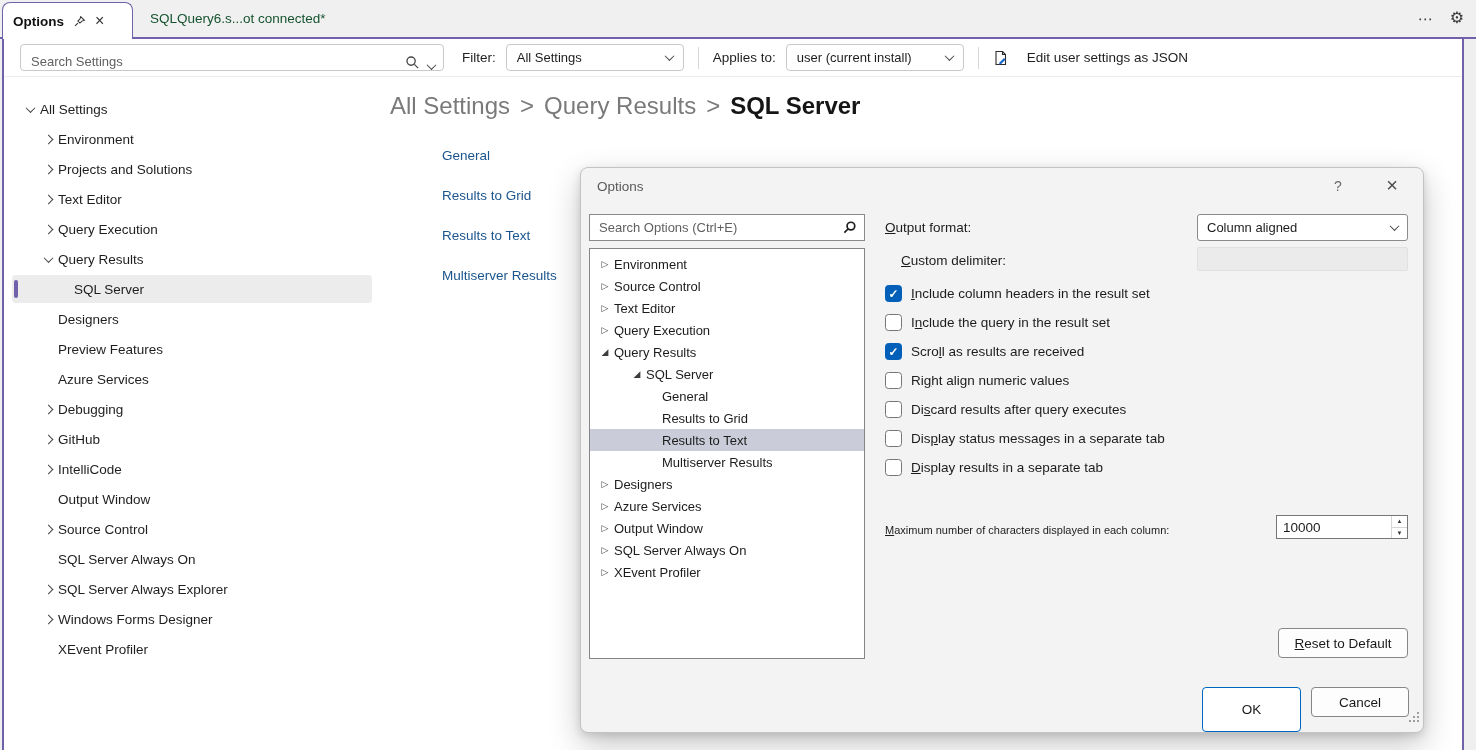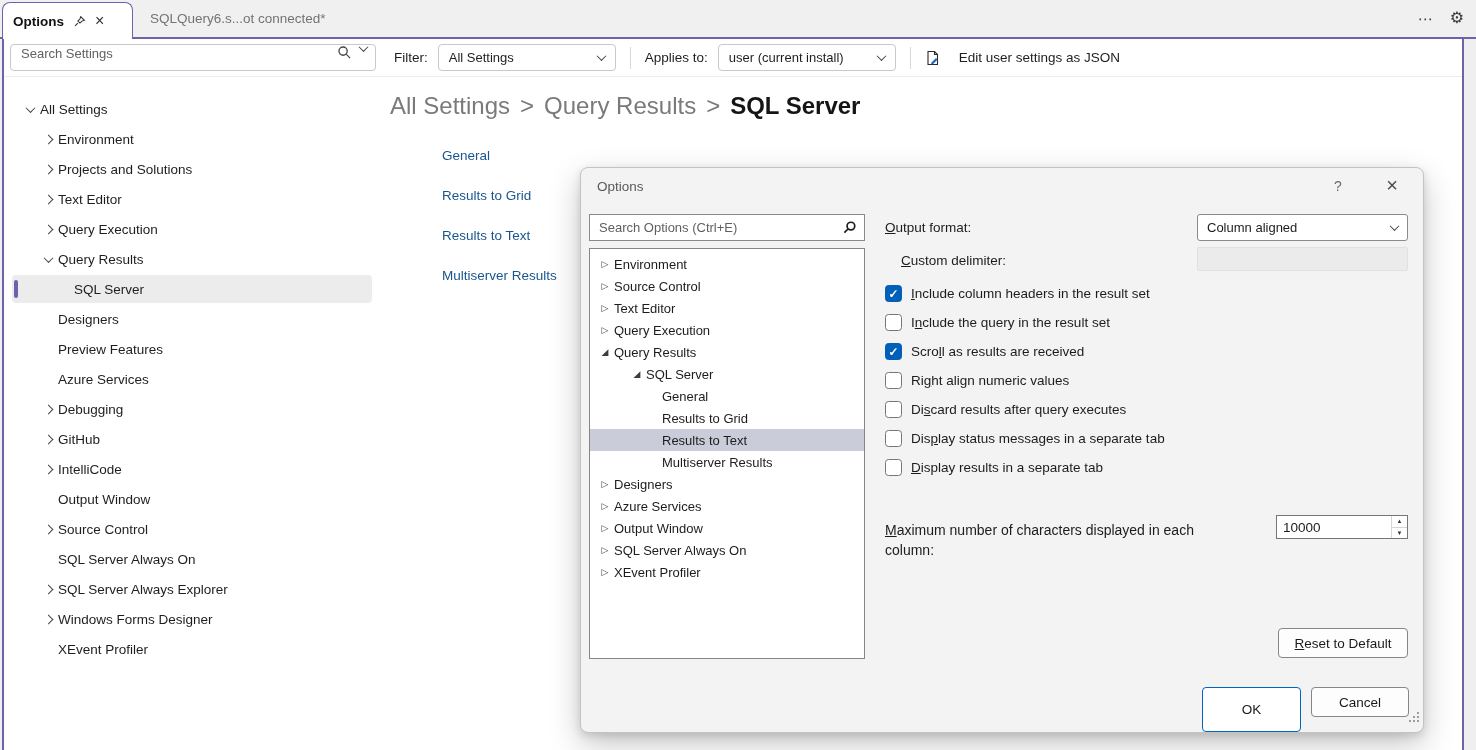--- a/index.html
+++ b/index.html
@@ -20,36 +20,36 @@
   .tab-active{
     position:absolute;left:2px;top:2px;width:131px;height:37px;background:#fff;
     border:1.5px solid var(--accent);border-bottom:none;border-radius:8px 8px 0 0;
     display:flex;align-items:center;gap:9px;padding:0 10px;z-index:3;
   }
   .tab-active .tab-label{font-weight:700;font-size:13.5px;color:#111;}
   .tab-icon{display:flex;align-items:center;color:#333;cursor:pointer;}
   .tab-close{font-size:16px;line-height:1;color:#333;}
   .tab-inactive{
     position:absolute;left:134px;top:0;height:38px;line-height:38px;
-    padding:0 16px;font-size:13.5px;color:#737373;z-index:1;
+    padding:0 16px;font-size:13.5px;color:#14532d;z-index:1;
   }
   .tab-right{position:absolute;right:12px;top:0;height:36px;display:flex;align-items:center;gap:16px;color:#3a3a3a;}
   .overflow-dots{font-size:15px;letter-spacing:1px;line-height:1;}
   .gear{font-size:16px;line-height:1;}
   
   #frame-top{position:absolute;top:37px;left:0;right:0;height:2px;background:var(--accent);z-index:2;}
   #frame-left{position:absolute;top:37px;left:2px;bottom:0;width:2px;background:var(--accent);z-index:2;}
   #frame-right{position:absolute;top:37px;right:12px;width:2px;bottom:0;background:var(--accent);z-index:2;}
   #window{position:absolute;top:39px;left:4px;right:14px;bottom:0;background:#fff;}
   
   #toolbar{position:absolute;top:0;left:0;right:0;height:38px;background:#fff;border-bottom:1px solid #ececec;
     display:flex;align-items:center;}
   .searchbox{
-    margin-left:6px;width:366px;height:27px;border:1px solid #c9c9c9;border-radius:4px;background:#fff;
-    display:flex;align-items:flex-start;padding:0 8px;gap:8px;
+    margin-left:16px;width:424px;height:27px;border:1px solid #c9c9c9;border-radius:4px;background:#fff;
+    display:flex;align-items:flex-end;padding:0 8px;gap:8px;
   }
   .searchbox input{flex:1;border:none;outline:none;font-size:13px;color:#1e1e1e;background:transparent;font-family:inherit;}
   .searchbox input::placeholder{color:#616161;opacity:1;}
   .tb-label{font-size:13.5px;color:#1e1e1e;}
   .tb-select{
     height:27px;border:1px solid #c9c9c9;border-radius:4px;background:#fff;
     display:flex;align-items:center;justify-content:space-between;padding:0 10px;font-size:13px;color:#1e1e1e;
   }
   .tb-divider{width:1px;height:22px;background:#d8d8d8;}
   .json-link{display:flex;align-items:center;gap:18px;font-size:13.5px;color:#1e1e1e;cursor:pointer;}
@@ -106,21 +106,21 @@
   .dlg-disabled-input{position:absolute;left:616px;top:79px;width:211px;height:24px;background:#ebebeb;border:1px solid #e1e1e1;border-radius:2px;}
   #dlg-checks{position:absolute;left:304px;top:111px;width:480px;}
   .crow{display:flex;align-items:center;height:29px;gap:9px;}
   .crow.indent{margin-left:17px;}
   .cb{width:17px;height:17px;border-radius:3.5px;border:1px solid #767676;background:#fff;flex:0 0 auto;
       display:flex;align-items:center;justify-content:center;font-size:12px;font-weight:700;color:#fff;cursor:pointer;}
   .cb.checked{background:var(--chk);border-color:var(--chk);}
   .cb.disabled{border-color:#bdbdbd;background:#f6f6f6;cursor:default;}
   .crow .clbl{font-size:13.5px;color:#1c1c1c;}
   .crow.dis .clbl{color:#9b9b9b;}
-  .max-label{position:absolute;left:304px;top:352px;width:336px;font-size:14px;line-height:20px;color:#1c1c1c;}
+  .max-label{position:absolute;left:304px;top:352px;width:336px;font-size:11px;line-height:20px;color:#1c1c1c;}
   .spinner{position:absolute;left:695px;top:347px;width:132px;height:24px;background:#fff;border:1px solid #767676;display:flex;}
   .spinner input{flex:1;border:none;outline:none;font-size:13.5px;padding:0 6px;color:#1c1c1c;background:transparent;font-family:inherit;min-width:0;}
   .spin-btns{width:16px;border-left:1px solid #d6d6d6;display:flex;flex-direction:column;}
   .spin-btn{flex:1;display:flex;align-items:center;justify-content:center;font-size:6px;color:#333;cursor:pointer;}
   .spin-btn.up{border-bottom:1px solid #d6d6d6;}
   .btn{position:absolute;display:flex;align-items:center;justify-content:center;font-size:13.5px;color:#1a1a1a;
        background:#fdfdfd;border:1px solid #868686;border-radius:4px;cursor:pointer;}
   #btn-reset{left:697px;top:460px;width:130px;height:30px;}
   #btn-ok{left:621px;top:519px;width:99px;height:45px;border:1.5px solid #0067c0;background:#fff;}
   #btn-cancel{left:730px;top:519px;width:98px;height:30px;}

